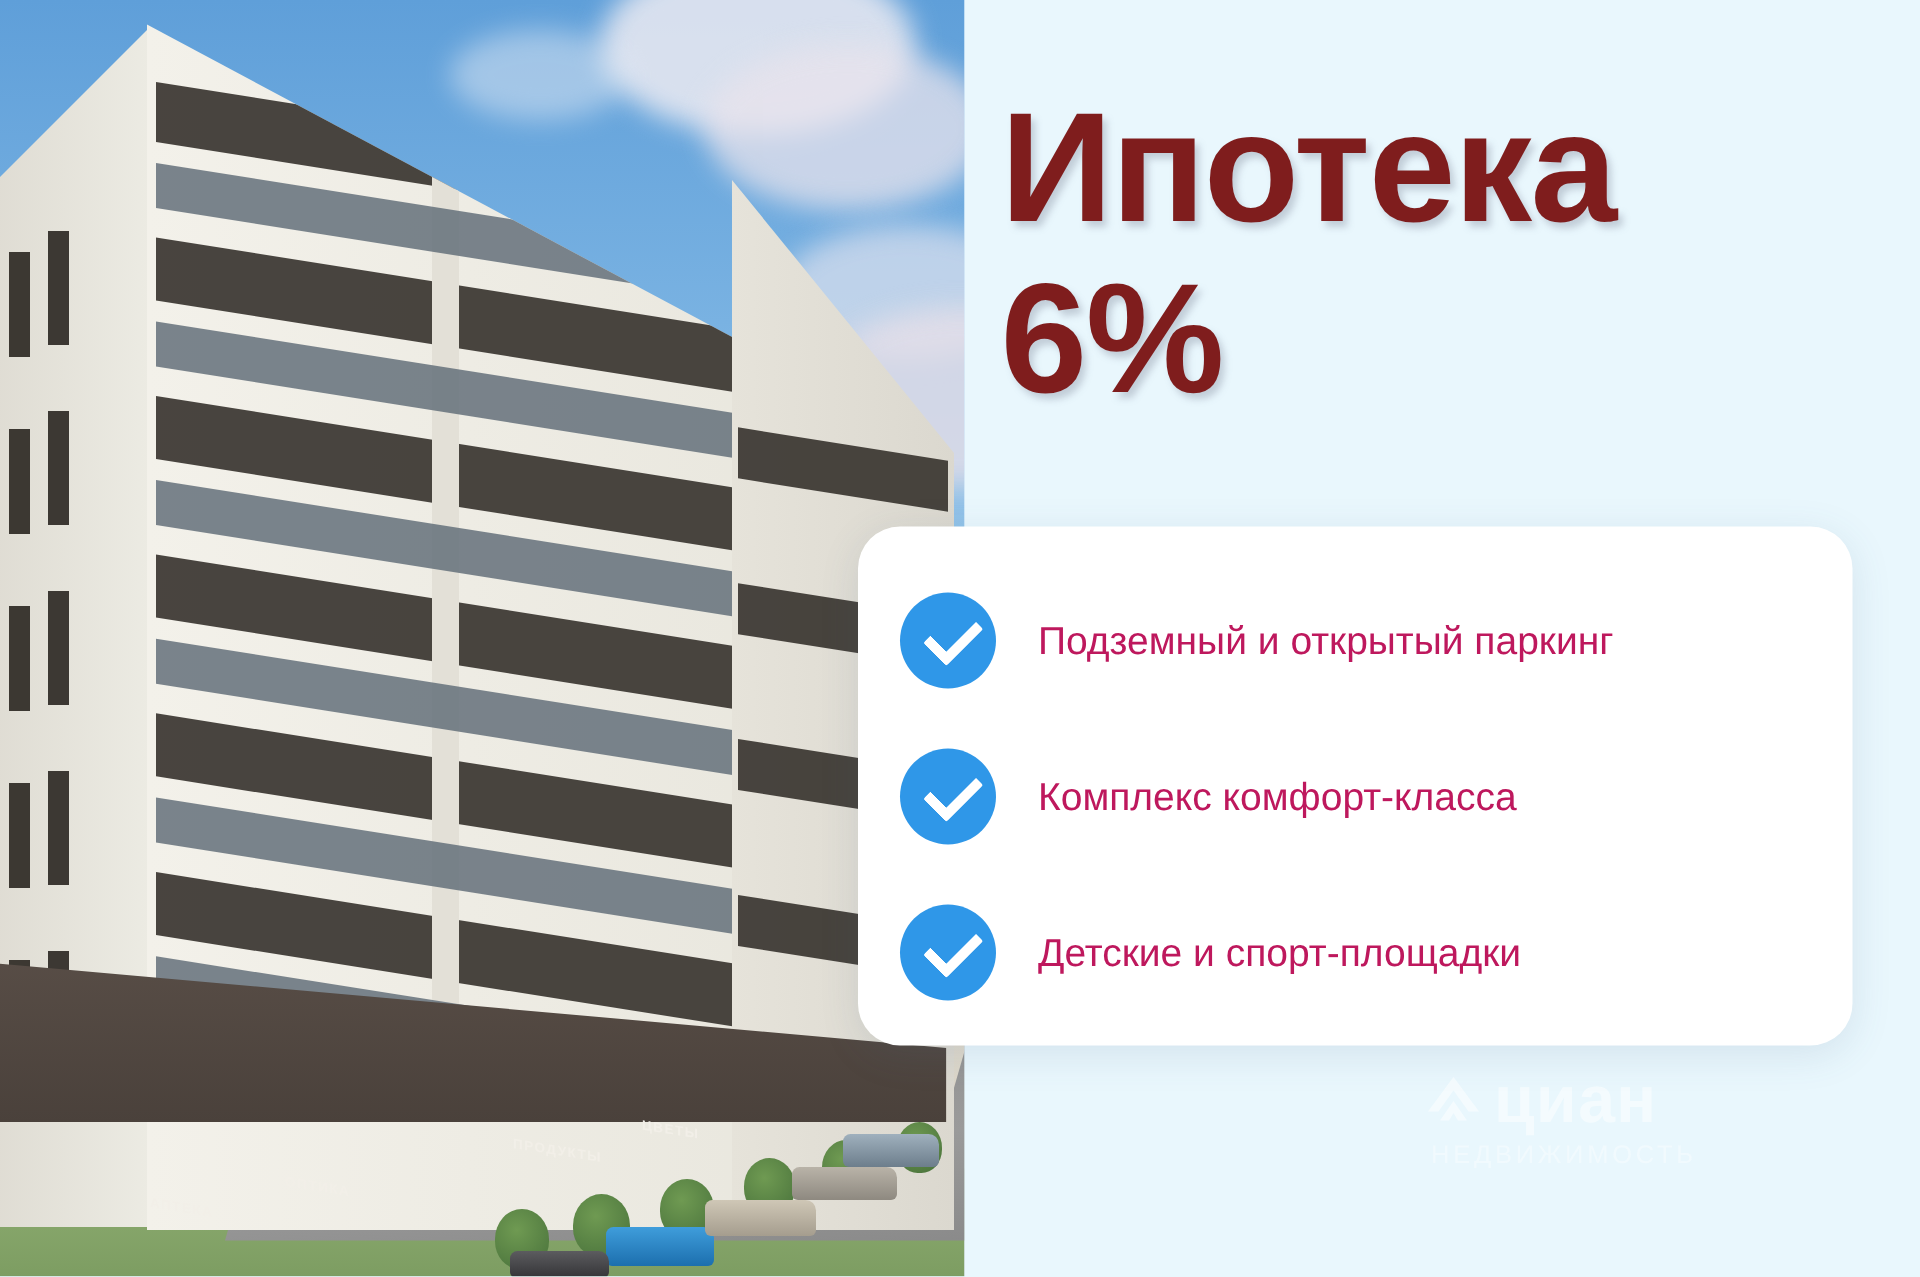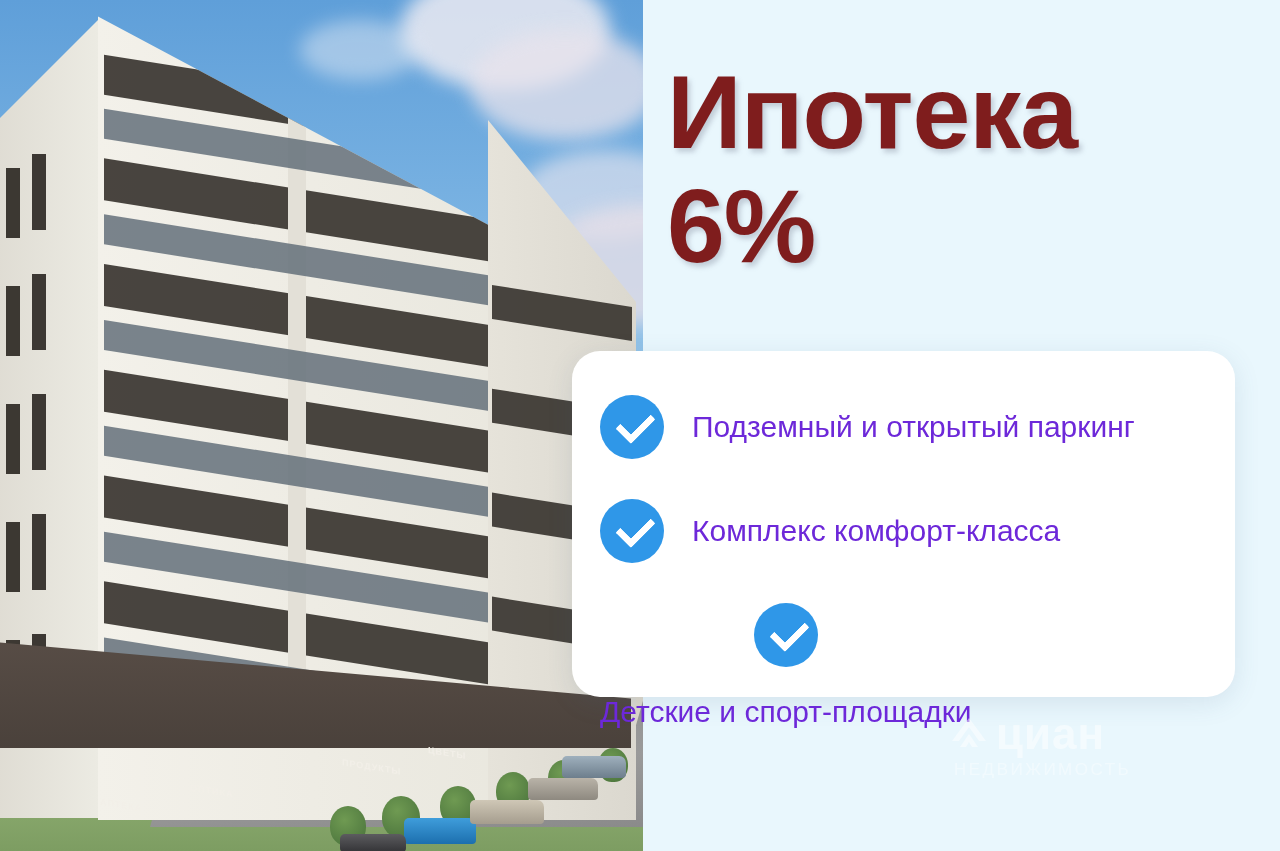--- a/index.html
+++ b/index.html
@@ -50,25 +50,25 @@
   .headline{position:absolute;left:24px;top:62px;width:600px;color:#7f1d1d;
             font-size:104px;line-height:.98;font-weight:bold;letter-spacing:-1px;
             text-shadow:3px 4px 5px rgba(120,130,150,.35);}
   .headline .l2{display:block;margin-top:12px;}
 
   .card{position:absolute;left:-71px;top:351px;width:663px;height:346px;background:#fff;border-radius:28px;
         box-shadow:0 6px 26px rgba(70,100,130,.13);}
   .row{position:absolute;left:28px;display:flex;align-items:center;gap:28px;}
   .row.r1{top:44px;}
   .row.r2{top:148px;}
-  .row.r3{top:252px;flex-direction:column;}
+  .row.r3{top:252px;}
   .check{width:64px;height:64px;border-radius:50%;background:#2f97e8;flex:0 0 64px;position:relative;}
   .check:after{content:"";position:absolute;left:18px;top:18px;width:28px;height:15px;
                border-left:7px solid #fff;border-bottom:7px solid #fff;transform:rotate(-45deg);border-radius:2px;}
-  .row-label{font-size:30px;color:#6d28d9;white-space:nowrap;}
+  .row-label{font-size:26px;color:#be185d;white-space:nowrap;}
 
   
   .wm{position:absolute;left:940px;top:712px;width:240px;height:86px;opacity:.5;}
   .wm-logo{position:absolute;left:8px;top:2px;width:42px;height:42px;}
   .wm-word{position:absolute;left:56px;top:0px;font-size:44px;font-weight:bold;color:#fff;letter-spacing:1px;line-height:1;}
   .wm-sub{position:absolute;left:14px;top:48px;font-size:17px;color:#fff;letter-spacing:2.5px;opacity:.75;}
 </style>
 </head>
 <body>
 

